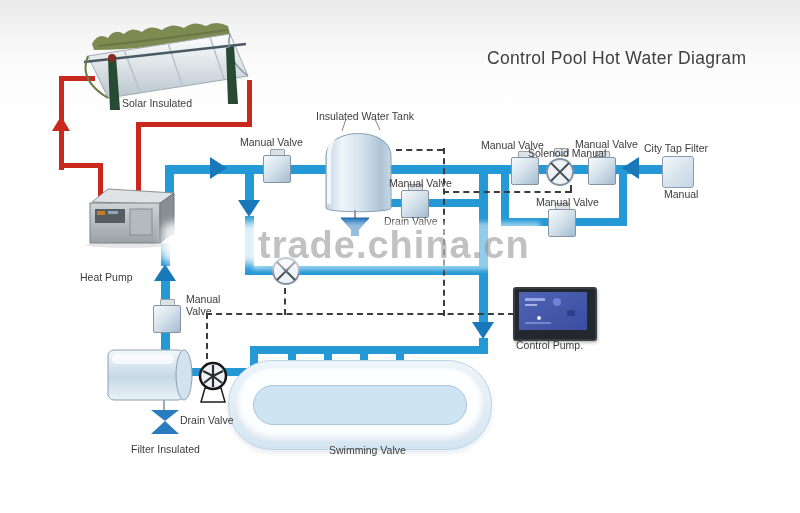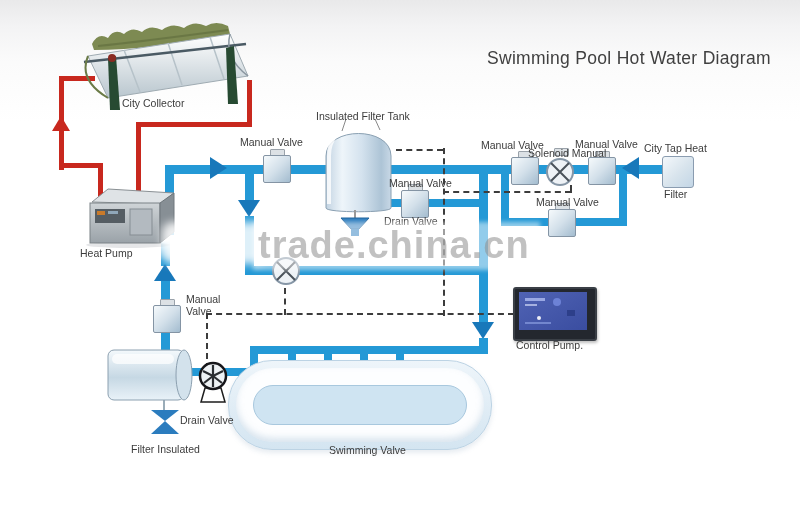--- a/index.html
+++ b/index.html
@@ -109,55 +109,55 @@
     <path d="M20,28 Q60,24 150,12" stroke="#5d6a3c" stroke-width="2" fill="none" opacity=".6"></path>
     <path d="M10,38 L152,16 L170,58 L30,80 Z" fill="url(#sg)" stroke="#9fabb2" stroke-width="1"></path>
     <path d="M46,32 L62,74 M90,25 L104,67 M132,19 L146,61" stroke="#b6c2c9" stroke-width="1.5" fill="none"></path>
     <path d="M6,44 L168,26" stroke="#4a5a64" stroke-width="2.5" fill="none"></path>
     <path d="M10,38 Q0,62 30,80" fill="none" stroke="#6b7b47" stroke-width="2"></path>
     <path d="M152,16 Q146,40 170,58" fill="none" stroke="#8a96a0" stroke-width="1.5"></path>
     <polygon points="30,40 38,38 42,92 32,92" fill="#274a32"></polygon>
     <polygon points="148,30 156,28 160,86 150,86" fill="#274a32"></polygon>
     <circle cx="34" cy="40" r="4" fill="#8a2b22"></circle>
   </svg>
-  <div class="lbl" style="left:122px;top:97px">City Collector</div>
+  <div class="lbl" style="left:122px;top:97px">Solar Insulated</div>
 
   <svg class="comp" style="left:84px;top:184px" width="96" height="64" viewBox="0 0 96 64">
     <defs>
       <linearGradient id="hpg" x1="0" y1="0" x2="0" y2="1">
         <stop offset="0" stop-color="#cfd4d7"></stop>
           <stop offset="1" stop-color="#9aa2a8"></stop>
       </linearGradient>
     </defs>
     <ellipse cx="44" cy="61" rx="42" ry="3" fill="rgba(80,90,100,0.15)"></ellipse>
     <polygon points="8,18 24,5 90,9 76,20" fill="#dfe3e6" stroke="#8a9094"></polygon>
     <rect x="6" y="19" width="70" height="40" fill="url(#hpg)" stroke="#7a8186"></rect>
     <polygon points="76,19 90,9 90,48 76,59" fill="#878f95" stroke="#6f777c"></polygon>
     <rect x="11" y="25" width="30" height="14" fill="#555d63"></rect>
     <rect x="13" y="27" width="8" height="4" fill="#c97a2a"></rect>
     <rect x="24" y="27" width="10" height="3" fill="#8fa6b8"></rect>
     <rect x="46" y="25" width="22" height="26" fill="#b3bac0" stroke="#858d93"></rect>
   </svg>
-  <div class="lbl" style="left:80px;top:247px">Heat Pump</div>
+  <div class="lbl" style="left:80px;top:271px">Heat Pump</div>
 
   <svg class="comp" style="left:320px;top:116px" width="78" height="104" viewBox="0 0 78 104">
     <defs>
       <linearGradient id="tg" x1="0" y1="0" x2="1" y2="0">
         <stop offset="0" stop-color="#c2d3e2"></stop>
           <stop offset=".25" stop-color="#eef5fa"></stop>
         <stop offset=".55" stop-color="#d4e2ee"></stop>
           <stop offset=".85" stop-color="#adc4d6"></stop>
         <stop offset="1" stop-color="#c8d8e6"></stop>
       </linearGradient>
     </defs>
     <path d="M26,3 L22,15 M55,3 L60,14" stroke="#888" stroke-width="1"></path>
     <path d="M6,40 C6,10 71,10 71,40 L71,92 C71,97 6,97 6,92 Z" fill="url(#tg)" stroke="#8aa0b2"></path>
     <path d="M16,19 C11,25 9,32 9,40 L9,88" stroke="rgba(255,255,255,.8)" stroke-width="4" fill="none"></path>
   </svg>
-  <div class="lbl" style="left:316px;top:110px">Insulated Filter Tank</div>
+  <div class="lbl" style="left:316px;top:110px">Insulated Water Tank</div>
 
   <svg class="comp" style="left:340px;top:210px" width="30" height="30" viewBox="0 0 30 30">
     <path d="M15,0 L15,8" stroke="#999" stroke-width="2"></path>
     <polygon points="1,8 29,8 19,19 11,19" fill="#2b7cbe" stroke="#1f639c"></polygon>
     <rect x="11" y="19" width="8" height="7" fill="#2b7cbe"></rect>
   </svg>
   <div class="lbl" style="left:384px;top:215px">Drain Valve</div>
 
   <div class="vtab" style="left:270px;top:149px"></div>
   <div class="valve" style="left:263px;top:155px"></div>
@@ -189,22 +189,22 @@
   <div class="vtab" style="left:160px;top:299px"></div>
   <div class="valve" style="left:153px;top:305px"></div>
   <div class="lbl wrap" style="left:186px;top:293px">Manual Valve</div>
 
   <svg class="comp" style="left:271px;top:256px" width="30" height="30" viewBox="0 0 30 30">
     <circle cx="15" cy="15" r="13" fill="#eef2f6" stroke="#8696a6" stroke-width="2"></circle>
     <path d="M6,6 L24,24 M24,6 L6,24" stroke="#4a525a" stroke-width="2"></path>
   </svg>
 
   <div class="filterbox" style="left:662px;top:156px"></div>
-  <div class="lbl" style="left:644px;top:142px">City Tap Heat</div>
-  <div class="lbl" style="left:664px;top:188px">Filter</div>
+  <div class="lbl" style="left:644px;top:142px">City Tap Filter</div>
+  <div class="lbl" style="left:664px;top:188px">Manual</div>
 
   <div class="control" style="left:513px;top:287px"></div>
   <svg class="comp" style="left:519px;top:292px" width="68" height="38" viewBox="0 0 68 38">
     <defs>
       <linearGradient id="scr" x1="0" y1="0" x2="1" y2="1">
         <stop offset="0" stop-color="#5063b4"></stop>
           <stop offset="1" stop-color="#3a4da0"></stop>
       </linearGradient>
     </defs>
     <rect width="68" height="38" fill="url(#scr)"></rect>
@@ -252,19 +252,19 @@
 
   <div class="pool1">
     <div class="pool2">
       <div class="pool3">
         <div class="pool4"></div>
       </div>
     </div>
   </div>
   <div class="lbl" style="left:329px;top:444px">Swimming Valve</div>
 
-  <div class="title" style="left:487px;top:48px">Swimming Pool Hot Water Diagram</div>
+  <div class="title" style="left:487px;top:48px">Control Pool Hot Water Diagram</div>
 
   <div class="wm-blob"></div>
   <div class="wm-band"></div>
   <div class="wm-text">trade.china.cn</div>
 
 </div>
 
 </body></html>

